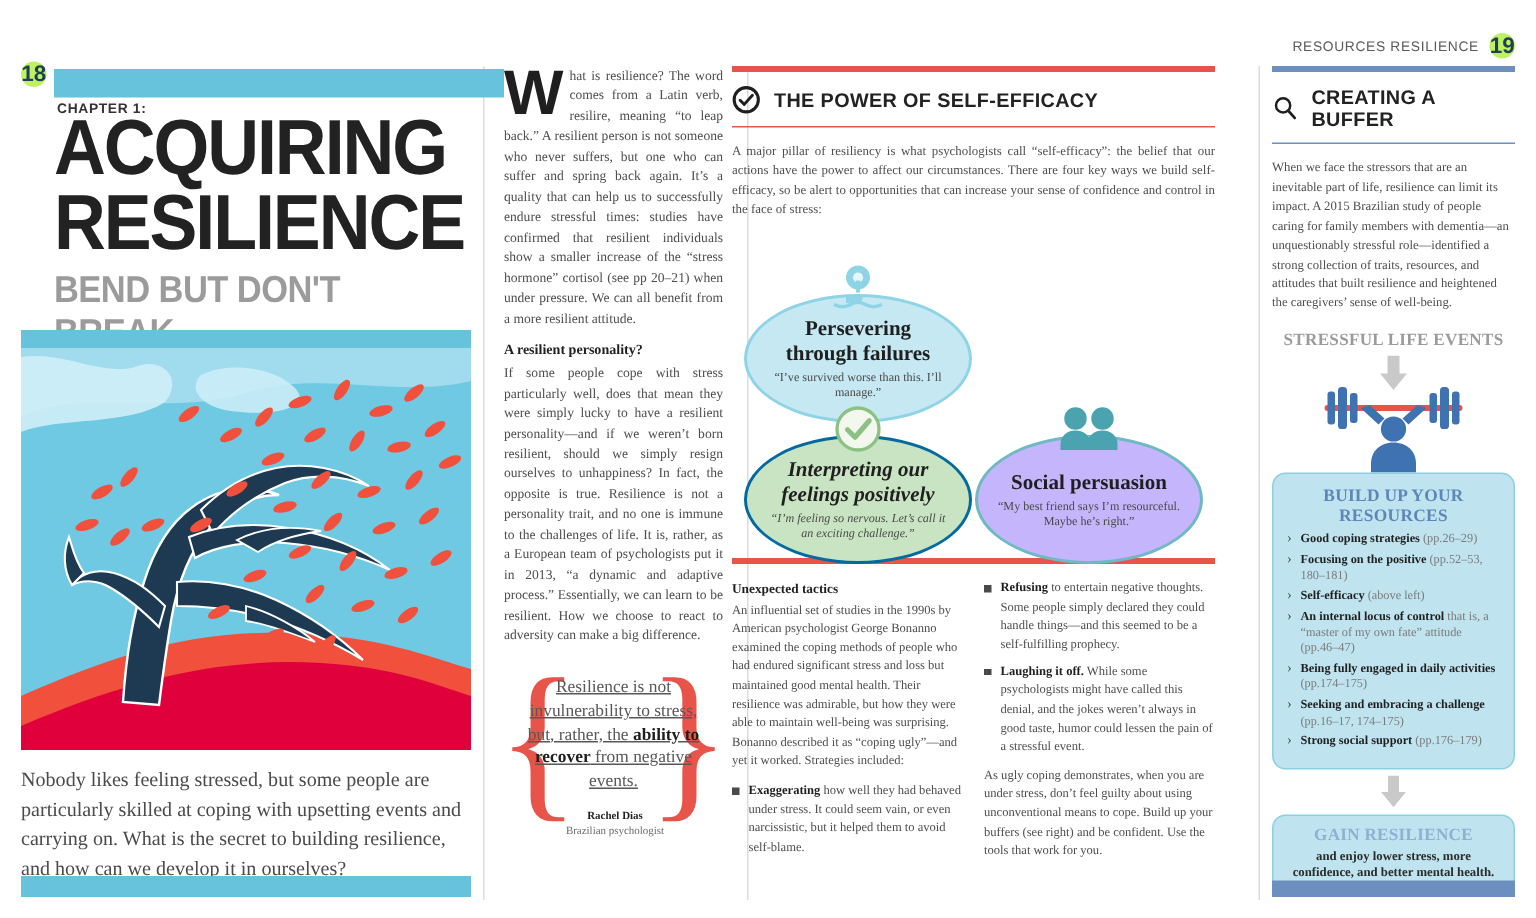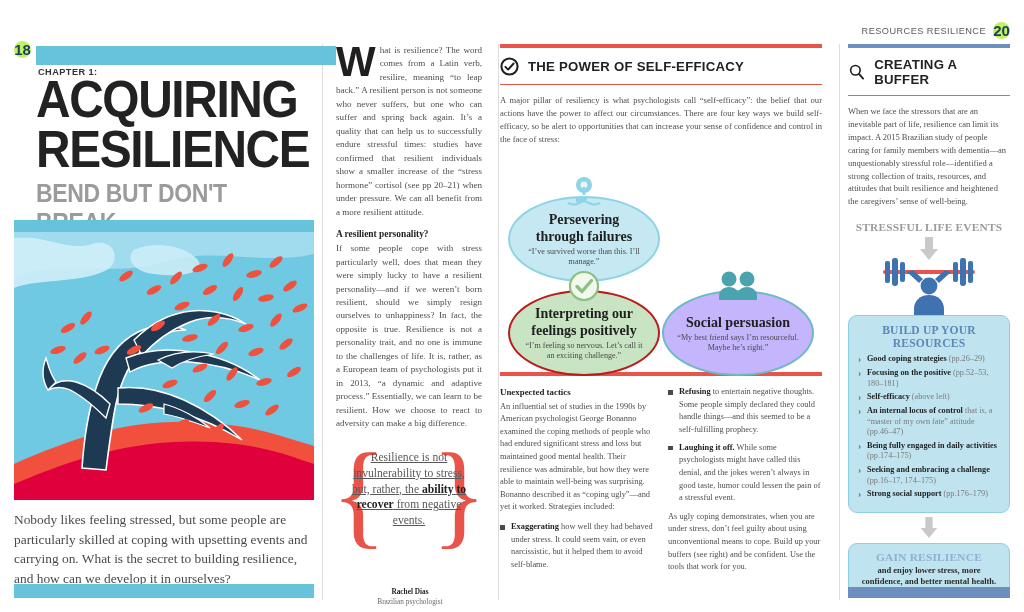--- a/index.html
+++ b/index.html
@@ -62,47 +62,47 @@
   
   .quote{position:absolute;left:331px;top:440px;width:156px;height:140px;}
   .brace{position:absolute;top:0;font-family:"Liberation Serif",serif;
     font-size:116px;line-height:108px;color:#e8544a;font-weight:normal;}
   .brace.l{left:0;}
   .brace.r{right:0;}
   .qtext{position:absolute;left:19px;right:19px;top:10px;text-align:center;
     font-size:11.6px;line-height:1.36;color:#585858;text-decoration:underline;}
   .qtext b{color:#1f1f1f;}
   .qattr{position:absolute;left:14px;right:12px;top:99px;text-align:center;
-    font-size:7.3px;line-height:1.35;color:#6a6a6a;margin-top:48px;}
+    font-size:7.3px;line-height:1.35;color:#6a6a6a;}
   .qattr .nm{font-weight:bold;color:#1f1f1f;display:block;}
 
   
   .sec-rule-red{height:4px;background:#e8544a;}
   .sec-rule-blue{height:4px;background:#6d8fc0;}
   .thin-red{height:1px;background:#e8544a;}
   .thin-blue{height:1px;background:#6d8fc0;}
 
-  .mcol{position:absolute;left:500px;top:44px;width:322px;}
+  .mcol{position:absolute;left:488px;top:44px;width:322px;}
   .sechead{display:flex;align-items:center;gap:9px;margin:9px 0 8px 0;}
   .sechead .ht{font-family:"Liberation Sans",sans-serif;font-weight:bold;
     font-size:13.2px;letter-spacing:.25px;color:#222;}
   .intro{font-size:8.6px;line-height:1.52;text-align:justify;color:#4e4e4e;margin:9px 0 0 0;}
 
   
   .bubbles{position:relative;margin-top:16px;height:210px;}
   .bub{position:absolute;width:152px;height:86px;border-radius:50%;
     display:flex;flex-direction:column;align-items:center;justify-content:center;
     text-align:center;padding:0 13px;box-sizing:border-box;}
   .bub .bt{font-weight:bold;font-size:14px;line-height:1.22;color:#1f1f1f;margin-bottom:2px;}
   .bub .bq{font-size:8.1px;line-height:1.26;color:#4a4a4a;}
   .bub-icon{position:absolute;left:50%;transform:translateX(-50%);top:-22px;}
 
   .b1{left:8px;  top:34px; background:#c5e8f2;border:2px solid #8ed4e6;}
   .b2{right:8px; top:34px; background:#aab6de;border:2px solid #8e9ccf;}
-  .b3{left:8px;  top:128px;background:#c9e4c2;border:2px solid #b91c1c;}
+  .b3{left:8px;  top:128px;background:#c9e4c2;border:2px solid #0369a1;font-style:italic;}
   .b4{right:8px; top:128px;background:#c4b5fd;border:2px solid #6fb9c2;}
 
   
   .tactics{margin-top:10px;display:flex;gap:14px;}
   .tactics .c{width:154px;font-size:8.4px;line-height:1.5;color:#4e4e4e;}
   .tactics h4{font-family:"Liberation Serif",serif;font-weight:bold;font-size:8.9px;
     margin:0 0 1px 0;color:#1f1f1f;}
   .tactics p{margin:0 0 7px 0;}
   ul.sq{list-style:none;margin:0;padding:0;}
   ul.sq li{position:relative;padding-left:11px;margin-bottom:5px;}
@@ -135,21 +135,21 @@
 
 <div class="page">
 
   <div class="runhead left">
     <span class="folio">18</span>
     <span class="chap">CHAPTER 1:</span>
     <span>STRESS IN PERSPECTIVE</span>
   </div>
   <div class="runhead right">
     <span>RESOURCES RESILIENCE</span>
-    <span class="folio">20</span>
+    <span class="folio">19</span>
   </div>
 
   <div class="vrule" style="left:322px;top:44px;height:556px;"></div>
   <div class="vrule" style="left:498px;top:44px;height:556px;"></div>
   <div class="vrule" style="left:839px;top:44px;height:556px;"></div>
 
   <div class="col-title">
     <div class="bar-cyan"></div>
     <h1 class="title">
       <span>ACQUIRING</span><br>

